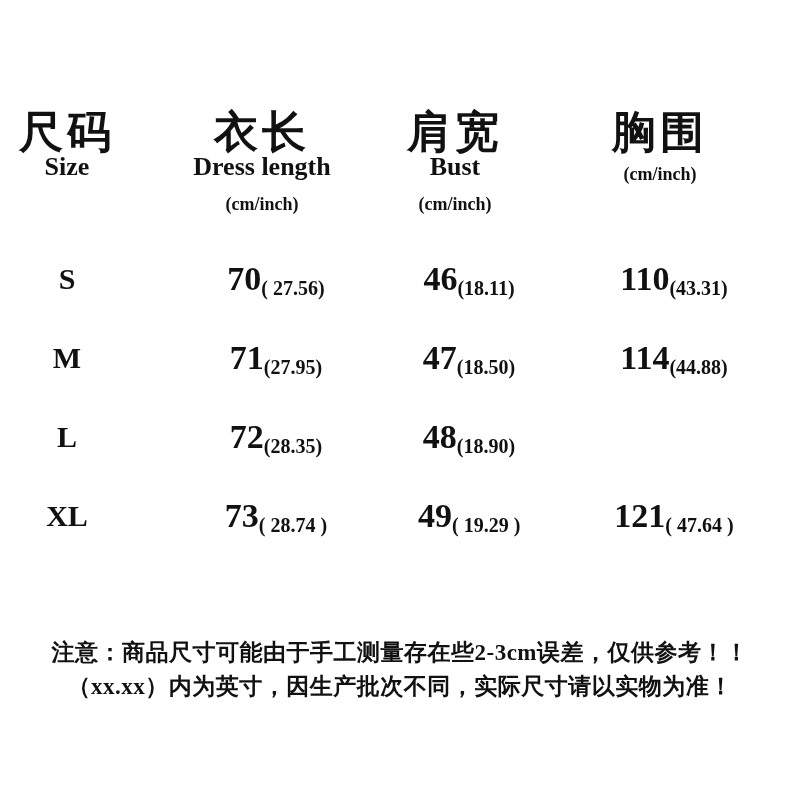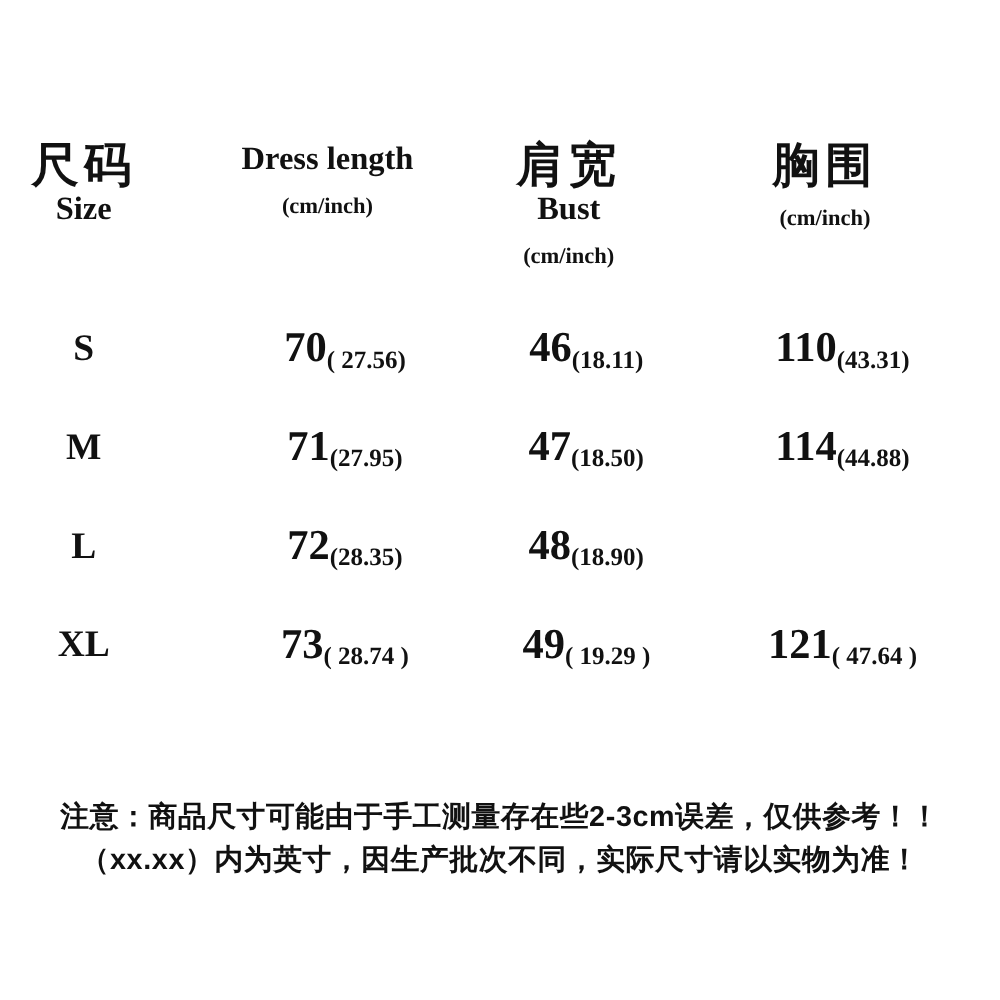--- a/index.html
+++ b/index.html
@@ -28,21 +28,21 @@
     display: grid;
     grid-template-columns: 134px 256px 130px 280px;
     width: 800px;
   }
   .hdr-cell {
     text-align: center;
     font-weight: bold;
   }
   .hdr-zh {
     display: block;
-    font-size: 38px;
+    font-size: 44px;
     line-height: 40px;
     letter-spacing: 4px;
     font-family: "DejaVu Sans", "Liberation Sans", sans-serif;
     font-weight: bold;
   }
   .hdr-en {
     display: block;
     font-size: 26px;
     line-height: 30px;
     font-weight: bold;
@@ -83,21 +83,21 @@
     vertical-align: top;
     transform: translateY(17px);
   }
   .note {
     position: absolute;
     left: 0;
     top: 636px;
     width: 800px;
     text-align: center;
     font-weight: bold;
-    font-family: Liberation Sans, sans-serif;
+    font-family: Liberation Serif, serif;
   }
   .note-line {
     display: block;
     font-size: 23px;
     line-height: 34px;
     letter-spacing: 0.5px;
   }
 </style>
 </head>
 <body>
@@ -105,20 +105,21 @@
 <div class="sheet">
 
   <div class="size-table">
 
     <div class="hdr-row">
       <div class="hdr-cell">
         <span class="hdr-zh">尺码</span>
         <span class="hdr-en">Size</span>
       </div>
       <div class="hdr-cell">
+        <span class="hdr-zh">衣长</span>
         <span class="hdr-en">Dress length</span>
         <span class="hdr-unit">(cm/inch)</span>
       </div>
       <div class="hdr-cell">
         <span class="hdr-zh">肩宽</span>
         <span class="hdr-en">Bust</span>
         <span class="hdr-unit">(cm/inch)</span>
       </div>
       <div class="hdr-cell">
         <span class="hdr-zh">胸围</span>

